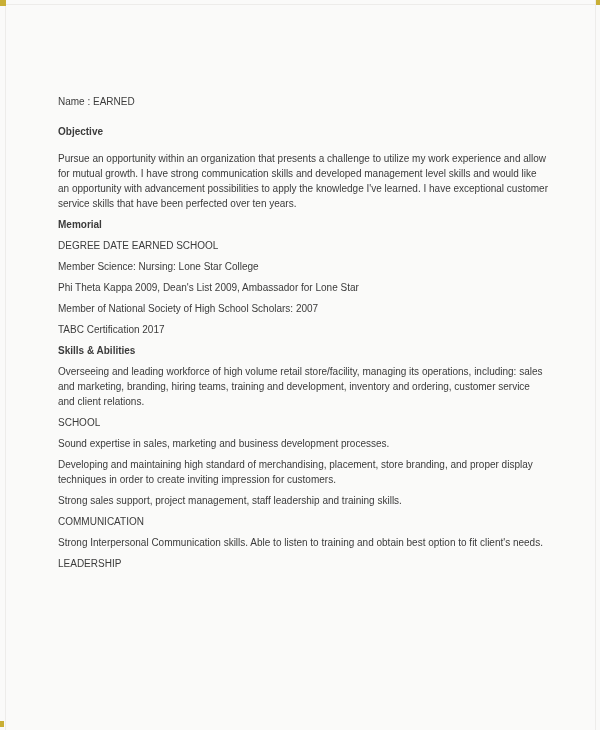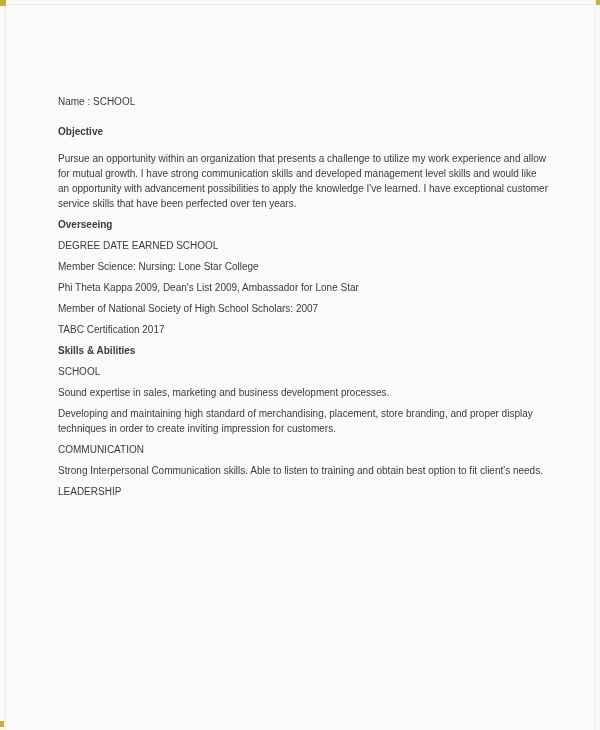--- a/index.html
+++ b/index.html
@@ -49,37 +49,39 @@
 
 <div class="frame-line frame-top"></div>
 <div class="frame-line frame-left"></div>
 <div class="frame-line frame-right"></div>
 <div class="corner corner-tl"></div>
 <div class="corner corner-tr"></div>
 <div class="corner corner-bl"></div>
 
 <div class="doc-content">
 
-  <p class="name-line">Name : SCHOOL</p>
+  <p class="name-line">Name : EARNED</p>
 
   <p class="heading heading-objective">Objective</p>
   <p>Pursue an opportunity within an organization that presents a challenge to utilize my work experience and allow for mutual growth. I have strong communication skills and developed management level skills and would like an opportunity with advancement possibilities to apply the knowledge I've learned. I have exceptional customer service skills that have been perfected over ten years.</p>
 
-  <p class="heading">Overseeing</p>
+  <p class="heading">Memorial</p>
   <p>DEGREE DATE EARNED SCHOOL</p>
   <p>Member Science: Nursing: Lone Star College</p>
   <p>Phi Theta Kappa 2009, Dean's List 2009, Ambassador for Lone Star</p>
   <p>Member of National Society of High School Scholars: 2007</p>
   <p>TABC Certification 2017</p>
 
   <p class="heading">Skills &amp; Abilities</p>
 
+  <p>Overseeing and leading workforce of high volume retail store/facility, managing its operations, including: sales and marketing, branding, hiring teams, training and development, inventory and ordering, customer service and client relations.</p>
 
   <p>SCHOOL</p>
   <p>Sound expertise in sales, marketing and business development processes.</p>
   <p>Developing and maintaining high standard of merchandising, placement, store branding, and proper display techniques in order to create inviting impression for customers.</p>
+  <p>Strong sales support, project management, staff leadership and training skills.</p>
 
   <p>COMMUNICATION</p>
   <p>Strong Interpersonal Communication skills. Able to listen to training and obtain best option to fit client's needs.</p>
 
   <p>LEADERSHIP</p>
 
 </div>
 
 </body></html>

